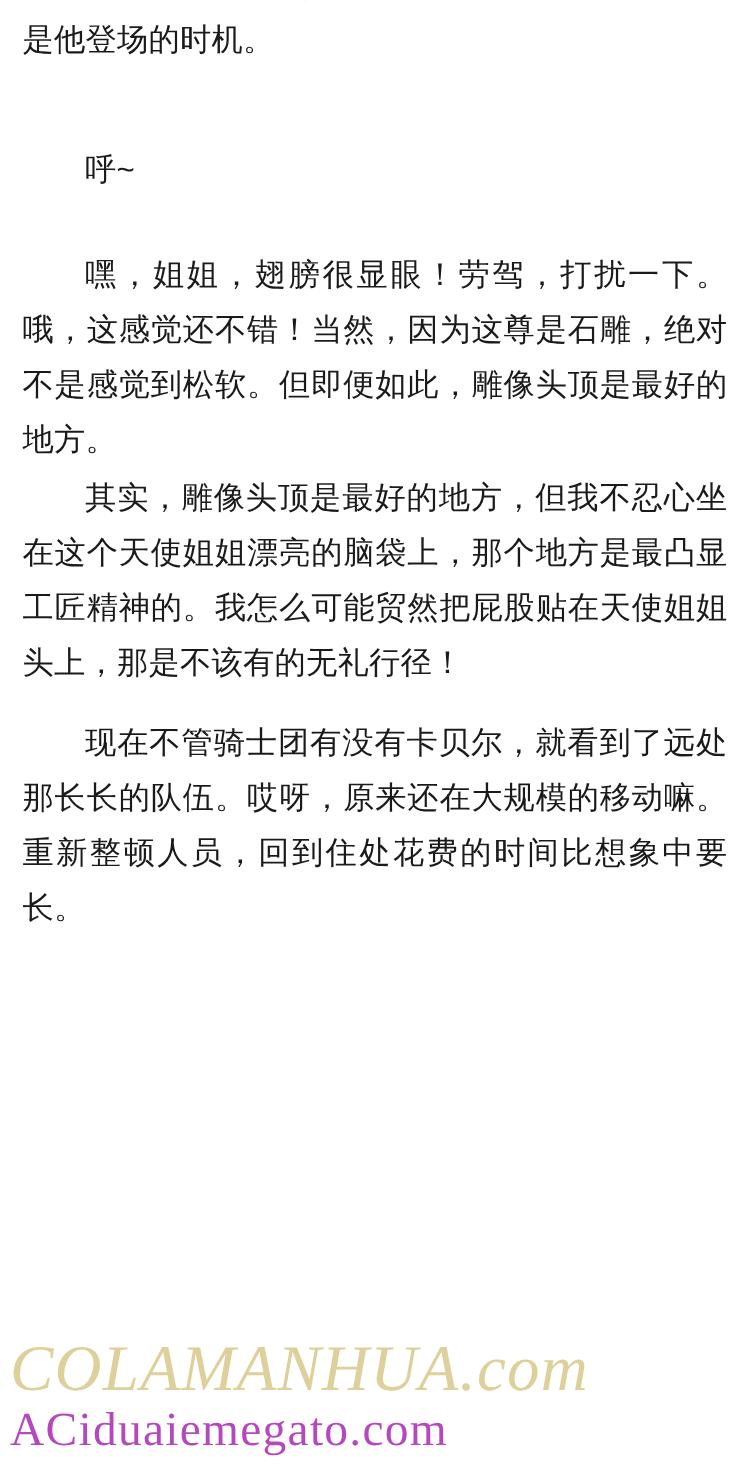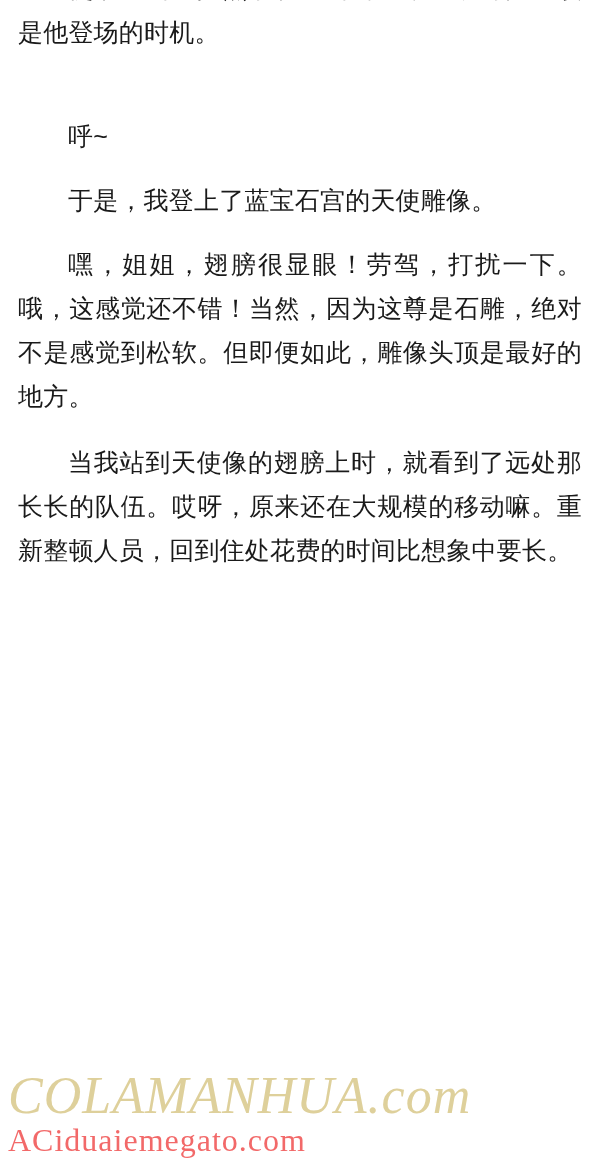--- a/index.html
+++ b/index.html
@@ -55,50 +55,50 @@
   .wm1 {
     top: 1066px;
     font-size: 52px;
     color: #d9c88a;
     opacity: 0.85;
     letter-spacing: 1px;
     font-style: italic;
   }
   .wm2 {
     top: 1122px;
-    font-size: 32px;
-    color: #ef4444;
+    font-size: 38px;
+    color: #a21caf;
     opacity: 0.8;
     letter-spacing: 1px;
   }
 </style>
 </head>
 <body>
 
 <div id="page">
 
   <div class="para indent clipped-top">使节团吗？按照小说中的内容，这段时间应该是他登场的时机。</div>
   <div class="gap"></div>
 
   <div class="gap"></div>
 
   <div class="gap"></div>
 
   <div class="para indent">呼~</div>
   <div class="gap"></div>
 
-  <div class="para indent">于是，我登上了蓝宝石宫的天使雕像。</div>
   <div class="gap"></div>
 
   <div class="para indent">嘿，姐姐，翅膀很显眼！劳驾，打扰一下。哦，这感觉还不错！当然，因为这尊是石雕，绝对不是感觉到松软。但即便如此，雕像头顶是最好的地方。</div>
   <div class="gap-sm"></div>
 
+  <div class="para indent">其实，雕像头顶是最好的地方，但我不忍心坐在这个天使姐姐漂亮的脑袋上，那个地方是最凸显工匠精神的。我怎么可能贸然把屁股贴在天使姐姐头上，那是不该有的无礼行径！</div>
   <div class="gap"></div>
 
-  <div class="para indent">当我站到天使像的翅膀上时，就看到了远处那长长的队伍。哎呀，原来还在大规模的移动嘛。重新整顿人员，回到住处花费的时间比想象中要长。</div>
+  <div class="para indent">现在不管骑士团有没有卡贝尔，就看到了远处那长长的队伍。哎呀，原来还在大规模的移动嘛。重新整顿人员，回到住处花费的时间比想象中要长。</div>
   <div class="gap"></div>
 
   <div class="gap"></div>
 
   <div class="watermark wm1">COLAMANHUA.com</div>
   <div class="watermark wm2">ACiduaiemegato.com</div>
 
 </div>
 
 </body></html>

